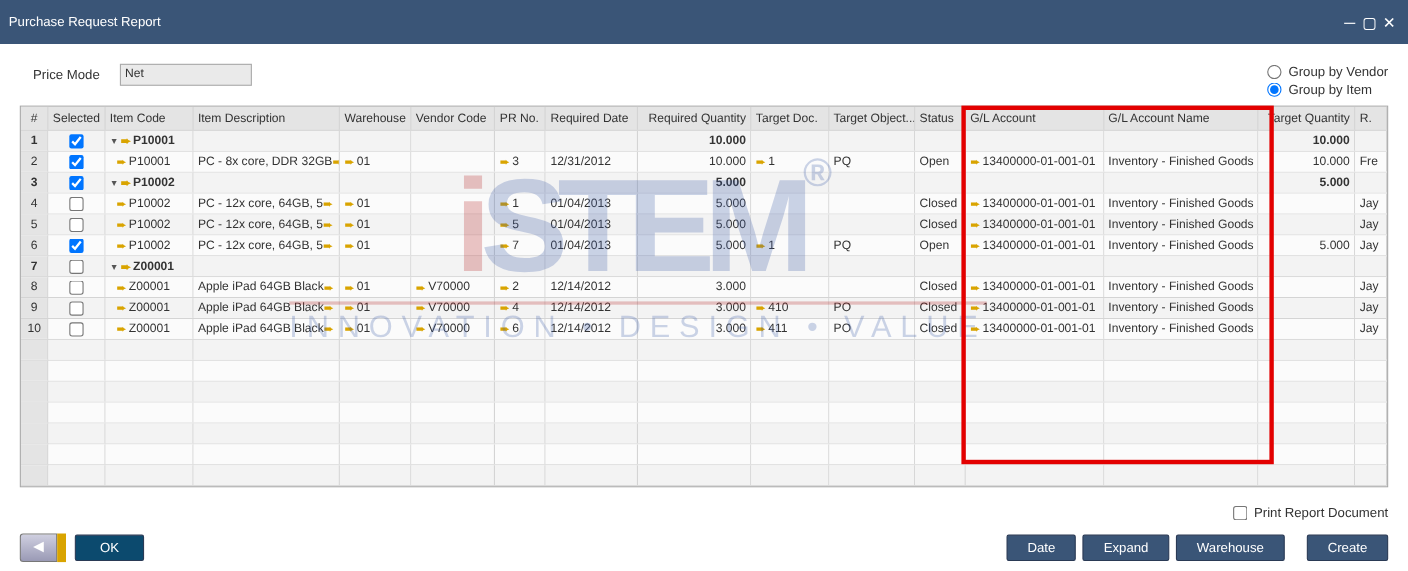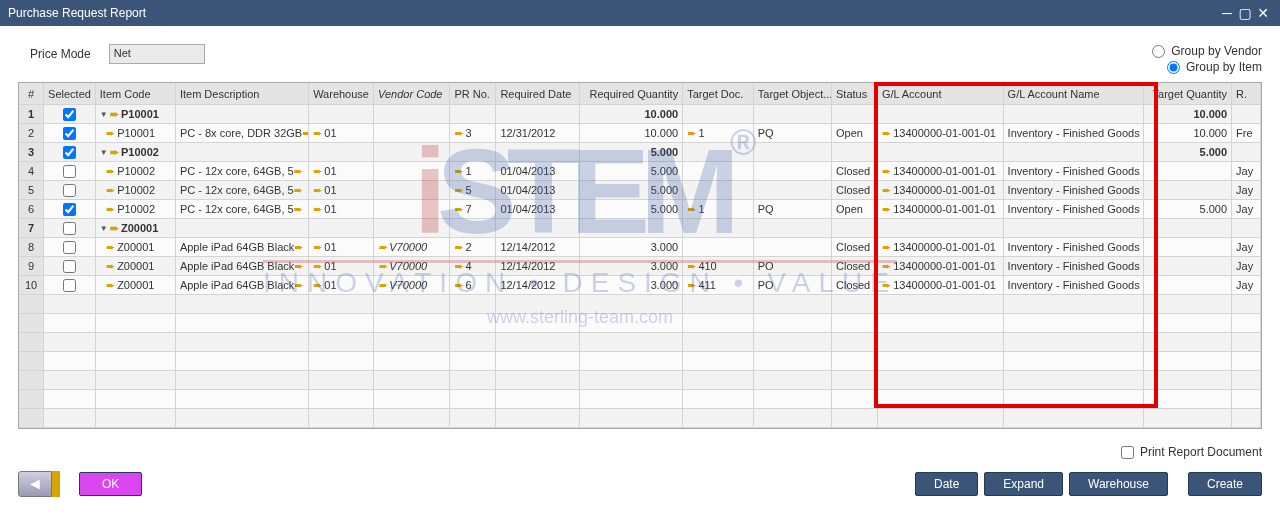--- a/index.html
+++ b/index.html
@@ -1,48 +1,48 @@
 <!DOCTYPE html>
 <html><head>
 <meta charset="utf-8">
 <style>
 * { box-sizing: border-box; margin: 0; padding: 0; }
 body { font-family: Tahoma, Arial, sans-serif; font-size: 11px; background: #fff; color: #333; }
 
 
-.titlebar { background: #3a5577; color: #fff; height: 26px; display: flex; align-items: center; padding: 0 8px; }
+.titlebar { background: #3a5577; color: #fff; height: 40px; display: flex; align-items: center; padding: 0 8px; }
 .titlebar .title { flex: 1; font-size: 12px; }
 .titlebar .ctrl { width: 18px; text-align: center; cursor: pointer; font-size: 14px; line-height: 14px; }
 
 
 .top { padding: 18px 18px 8px 18px; display: flex; align-items: flex-start; margin-left: 12px; }
 .top .left { display: flex; align-items: center; gap: 18px; }
 .top .left label { font-size: 12px; }
-.top .left .pricebox { width: 96px; height: 20px; border: 1px solid #aaa; background: #eaeaea; padding: 2px 4px; }
+.top .left .pricebox { width: 120px; height: 20px; border: 1px solid #aaa; background: #eaeaea; padding: 2px 4px; }
 .top .right { margin-left: auto; display: flex; flex-direction: column; gap: 2px; }
-.top .right label { display: flex; align-items: center; gap: 6px; font-size: 12px; justify-content: flex-end; }
+.top .right label { display: flex; align-items: center; gap: 6px; font-size: 12px; }
 
 
 .grid-wrap { padding: 0 18px; position: relative; }
 .grid { border: 1px solid #a9a9a9; overflow: hidden; }
 .row { display: flex; border-bottom: 1px solid #d4d4d4; height: 19px; align-items: stretch; }
 .row.header { background: #e4e4e4; height: 22px; }
 .row.header .cell { font-weight: normal; color: #333; }
 .row.group { font-weight: bold; }
 .cell { border-right: 1px solid #d4d4d4; padding: 2px 4px; display: flex; align-items: center; overflow: hidden; white-space: nowrap; text-overflow: ellipsis; }
 .cell.num { justify-content: flex-end; }
 .cell input[type=checkbox] { margin: auto; }
 
 
 .c-rownum { width: 26px; background: #e4e4e4; justify-content: center; }
 .c-sel   { width: 54px; justify-content: center; }
 .c-code  { width: 84px; }
 .c-desc  { width: 140px; }
 .c-wh    { width: 68px; }
-.c-vcode { width: 80px; font-style: italic; }
+.c-vcode { width: 80px; }
 .c-pr    { width: 48px; }
 .c-rdate { width: 88px; }
 .c-rqty  { width: 108px; }
 .c-tdoc  { width: 74px; }
 .c-tobj  { width: 82px; }
 .c-stat  { width: 48px; }
 .c-gl    { width: 132px; }
 .c-gln   { width: 148px; }
 .c-tqty  { width: 92px; }
 .c-r     { width: 30px; }
@@ -64,21 +64,21 @@
 
 
 .bottom { padding: 16px 18px 12px; display: flex; align-items: center; }
 .print-chk { margin-left: auto; display: flex; align-items: center; gap: 6px; font-size: 12px; }
 
 .btnbar { padding: 0 18px 14px; display: flex; align-items: center; }
 .btn { border: 1px solid #888; padding: 4px 20px; font-size: 12px; cursor: pointer; border-radius: 2px; }
 .btn-left { display: flex; align-items: center; gap: 0; }
 .btn-ok-arrow { width: 34px; height: 26px; background: linear-gradient(#cfcfe0,#9a9ab5); display: flex; align-items: center; justify-content: center; color: #fff; font-size: 16px; border: 1px solid #777; border-radius: 3px 0 0 3px; }
 .btn-ok-bar { width: 8px; height: 26px; background: #d9a400; }
-.btn-ok { background: #d946ef; color: #fff; border: 1px solid #2a3a55; padding: 4px 22px; margin-left: 19px; }
+.btn-ok { background: #0c4a6e; color: #fff; border: 1px solid #2a3a55; padding: 4px 22px; margin-left: 8px; }
 .btn-dark { background: #3a5577; color: #fff; border: 1px solid #2a3a55; padding: 4px 18px; margin-left: 6px; }
 .btnbar .spacer { flex: 1; }
 
 .row:nth-child(even):not(.header) .cell:not(.c-rownum) { background: #fbfbfb; }
 .row:nth-child(odd):not(.header) .cell:not(.c-rownum) { background: #f3f3f3; }
 </style>
 </head>
 <body>
 
 <div class="titlebar">
@@ -473,21 +473,20 @@
         <div class="cell c-gl"></div>
         <div class="cell c-gln"></div>
         <div class="cell c-tqty"></div>
         <div class="cell c-r"></div>
       </div>
   </div>
 
   <div class="watermark">
     <div class="logo"><span class="i">i</span>STEM<span class="reg">®</span></div>
     <div><span class="tag">INNOVATION • DESIGN • VALUE</span></div>
-    <div class="url">www.sterling-team.com</div>
   </div>
 
   <div class="highlight" style="top:0px; left:874px; width:284px; height:326px;"></div>
 </div>
 
 <div class="bottom">
   <label class="print-chk">
     <input type="checkbox" style="">
     <span>Print Report Document</span>
   </label>

